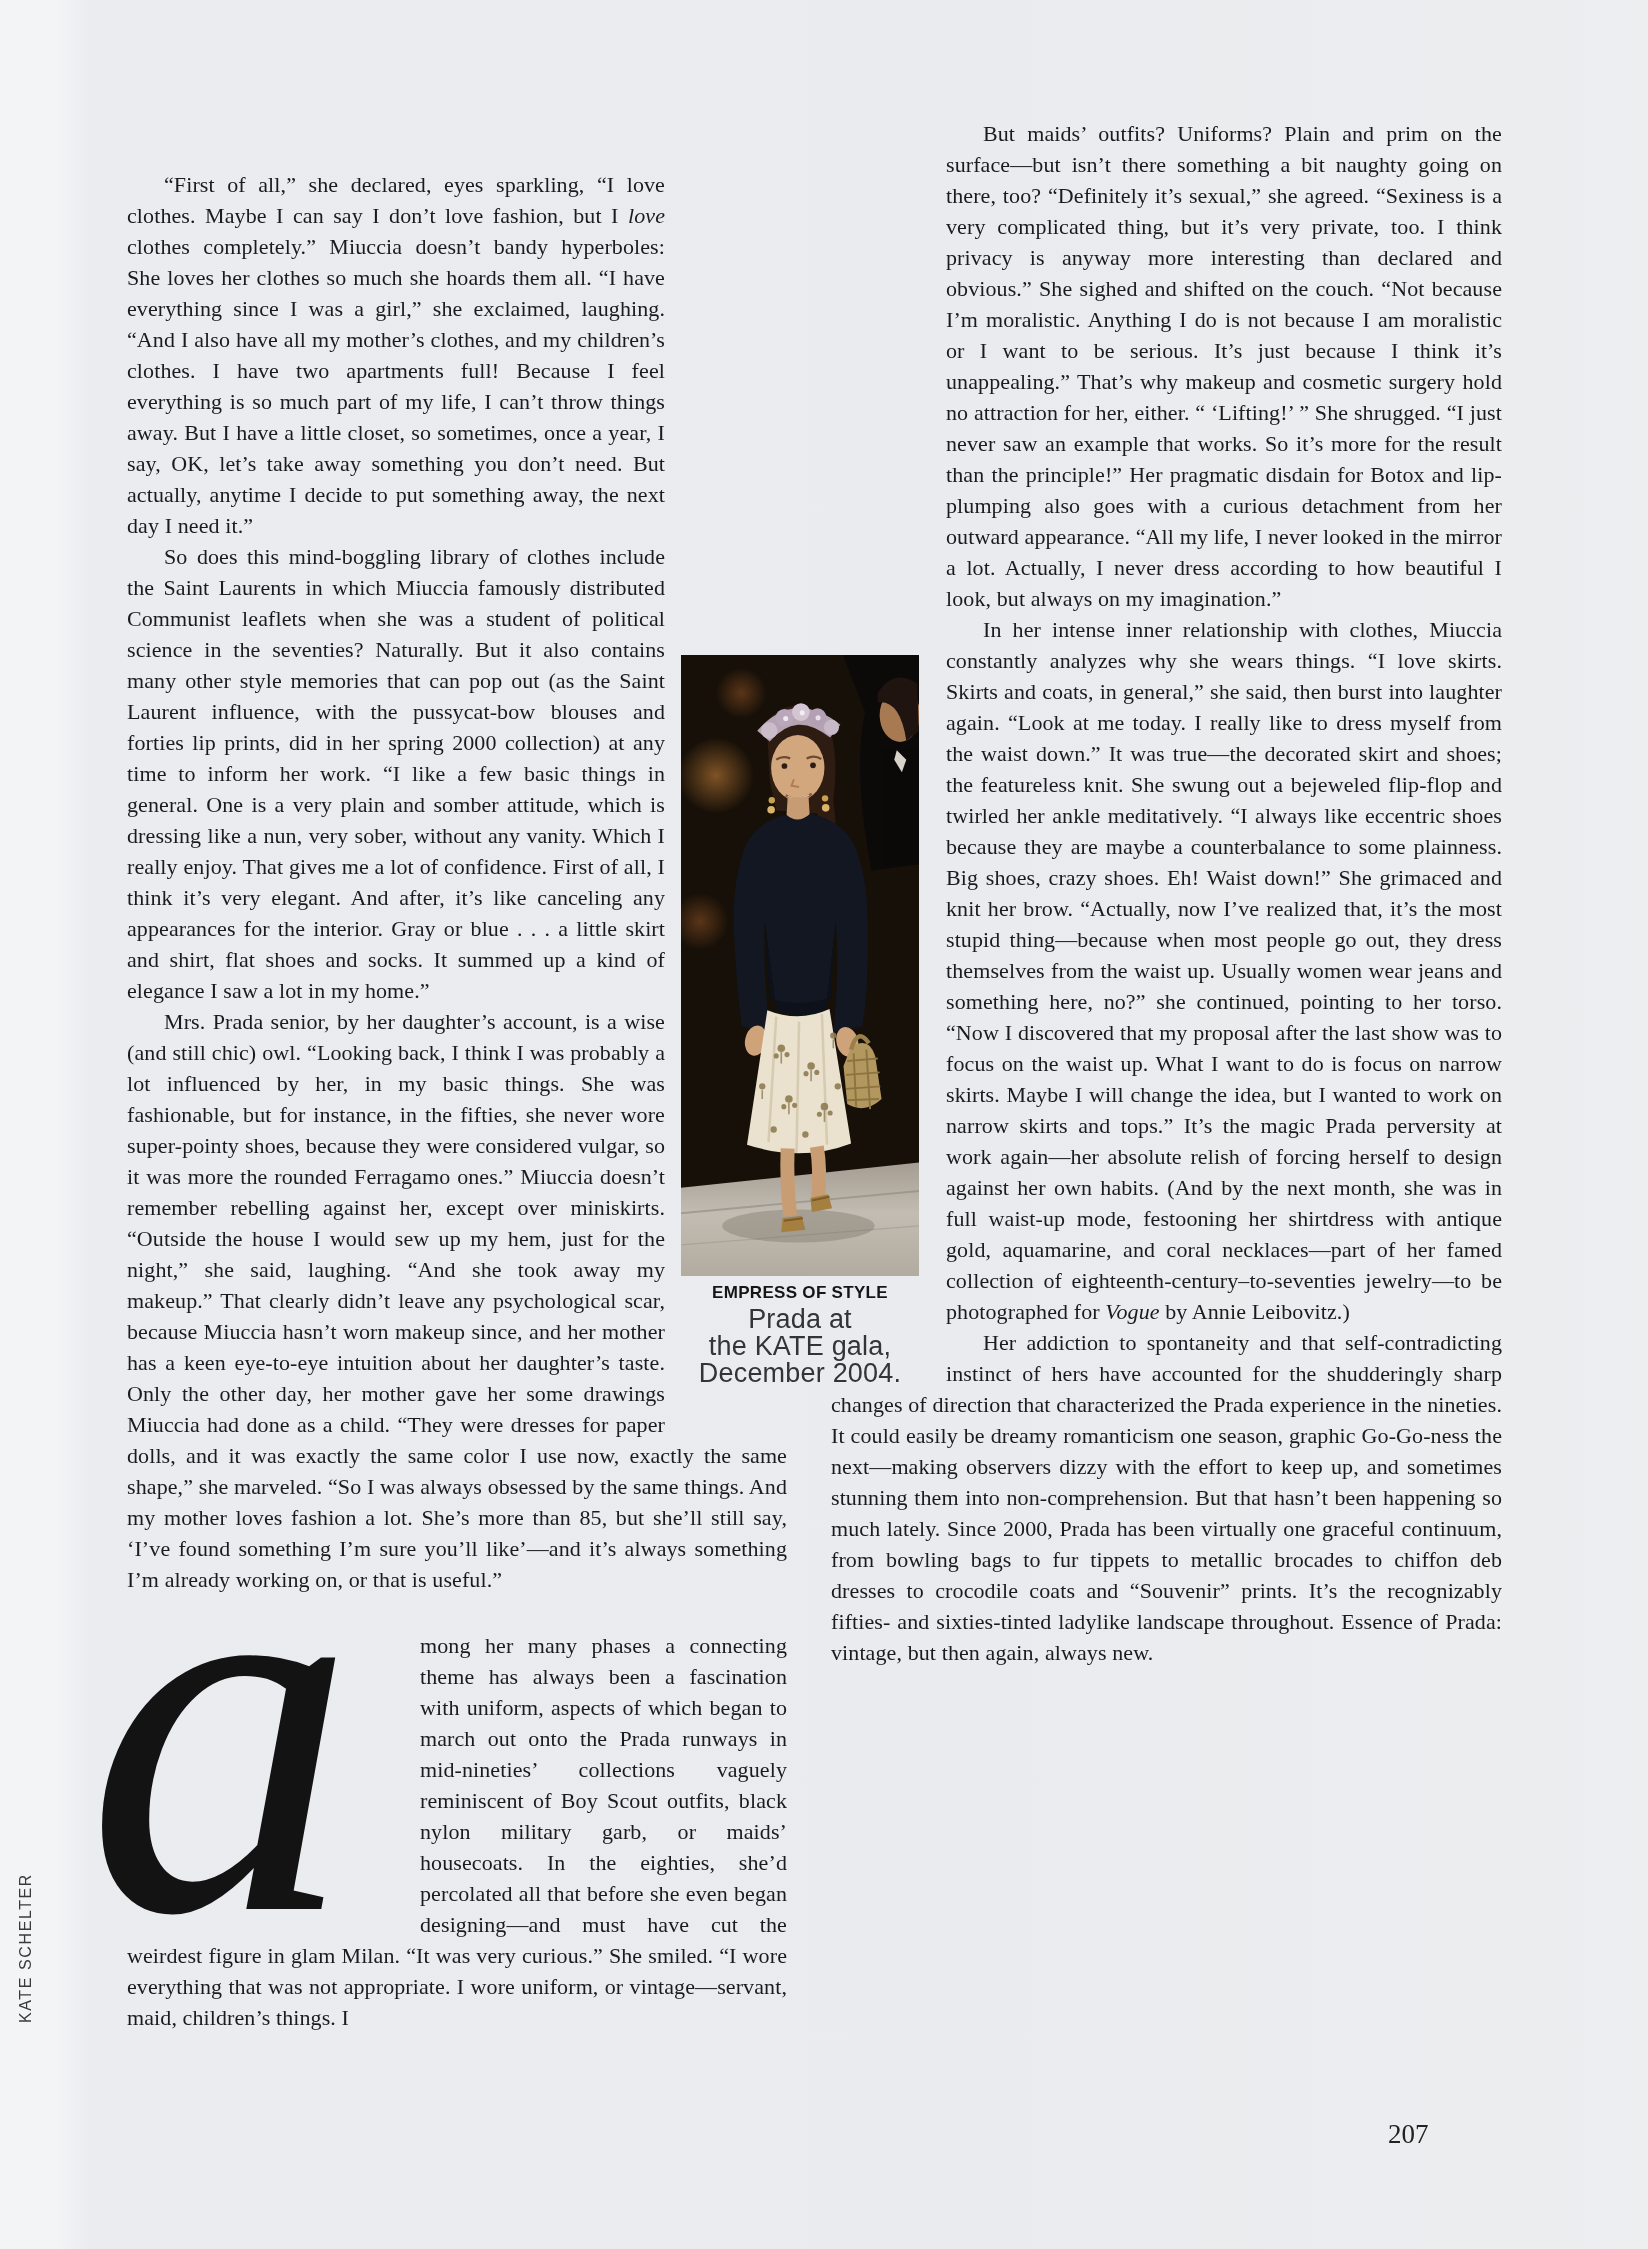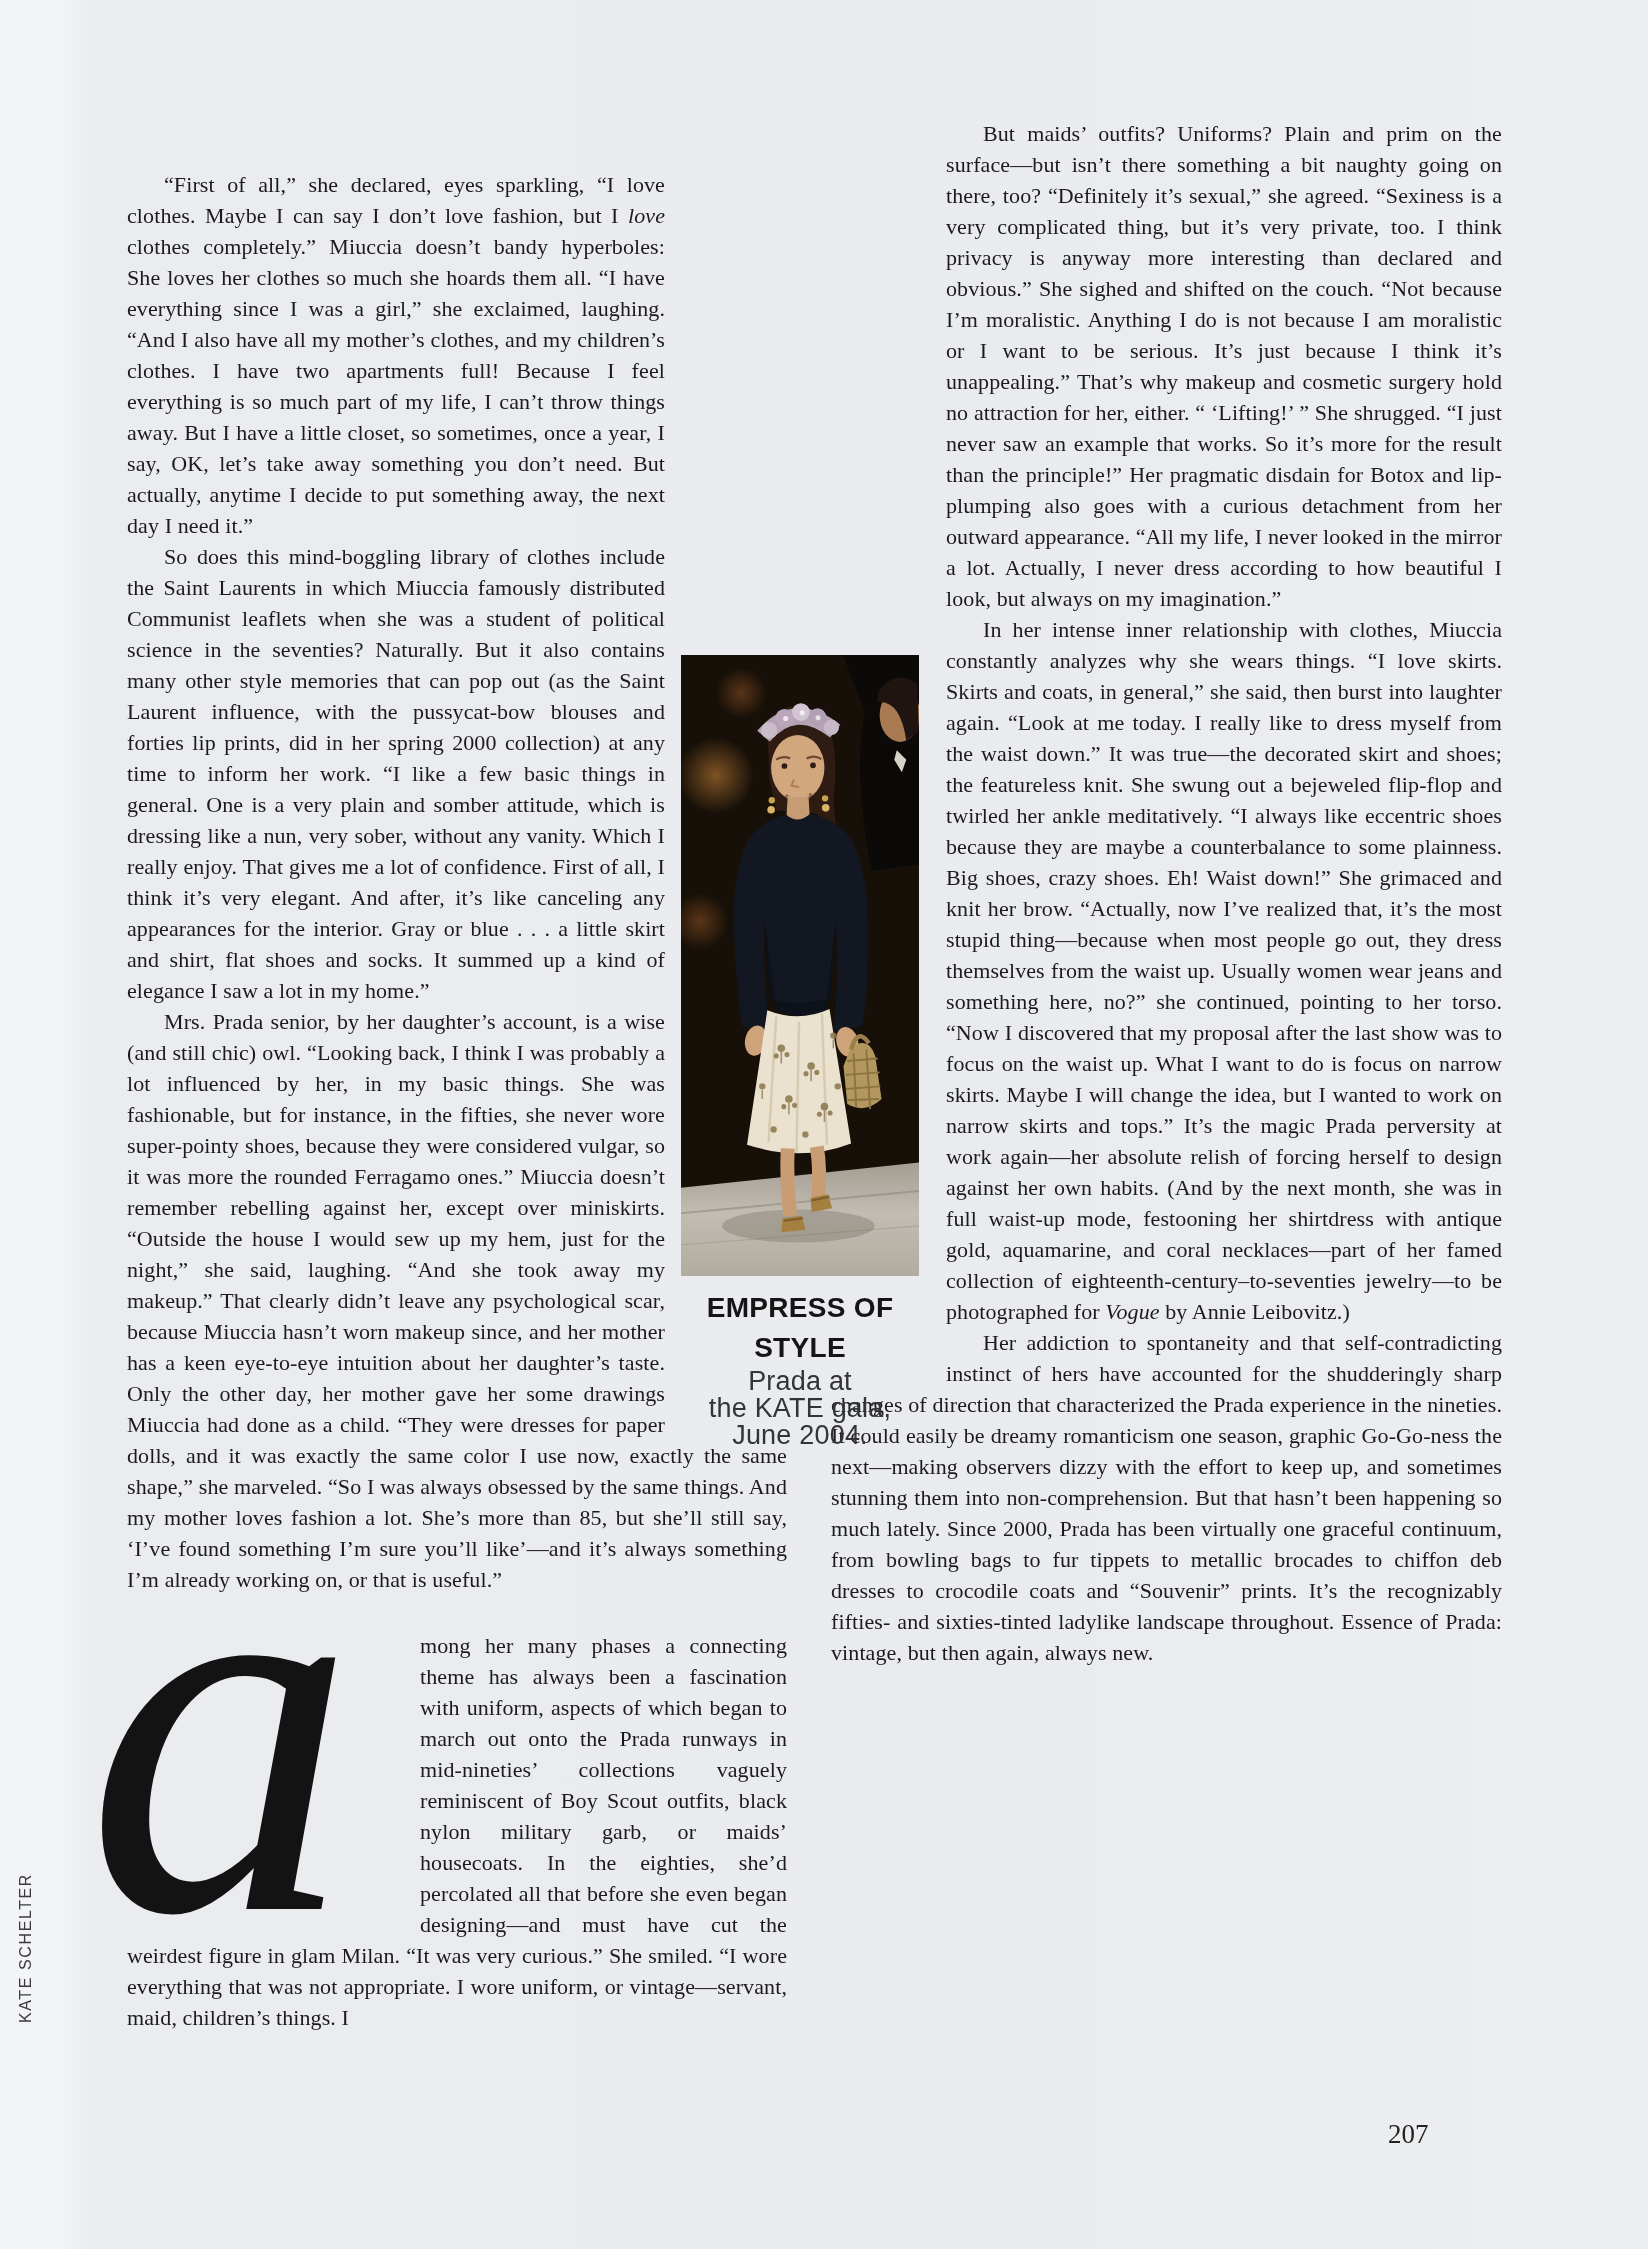--- a/index.html
+++ b/index.html
@@ -20,21 +20,21 @@
   .closing-para{margin-top:72px !important;}
   .dropcap-glyph{
     position:absolute;left:86px;top:1458px;width:355px;
     font-family:"Liberation Serif",serif;font-style:italic;font-weight:400;
     font-size:539px;line-height:539px;color:#131313;pointer-events:none;
   }
   .photo-frame{position:absolute;left:681px;top:655px;width:238px;height:621px;background:#15100c;}
   .photo-frame svg{display:block;width:100%;height:100%;}
   .caption{position:absolute;left:681px;top:1280px;width:238px;text-align:center;
     font-family:"Liberation Sans",sans-serif;}
-  .caption .cap-title{font-size:28px;font-weight:bold;letter-spacing:0.3px;color:#151515;line-height:40px;margin-top:8px;}
+  .caption .cap-title{font-size:17px;font-weight:bold;letter-spacing:0.3px;color:#151515;line-height:26px;}
   .caption .cap-line{font-size:27px;font-weight:400;color:#333436;line-height:27px;letter-spacing:0.2px;}
   .credit{
     position:absolute;left:16.5px;top:1922px;height:101px;
     writing-mode:vertical-rl;transform:rotate(180deg);
     font-family:"Liberation Sans",sans-serif;font-size:16px;letter-spacing:1.6px;color:#3a3a3c;
     white-space:nowrap;
   }
   .pagenum{position:absolute;left:1388px;top:2119px;font-size:27px;color:#222;font-family:"Liberation Serif",serif;}
   .seg-gap{margin-left:30px;}
 </style>
@@ -188,21 +188,21 @@
           <path d="M206,860 L234,854" stroke="#7c5c28" stroke-width="3"></path>
         </g>
       </g>
     </svg>
   </div>
 
   <div class="caption">
     <div class="cap-title">EMPRESS OF STYLE</div>
     <div class="cap-line">Prada at</div>
     <div class="cap-line">the KATE gala,</div>
-    <div class="cap-line">June 2004.</div>
+    <div class="cap-line">December 2004.</div>
   </div>
 
   <div class="credit">KATE SCHELTER</div>
 
   <div class="pagenum">207</div>
 
 </div>
 
 
 </body></html>

